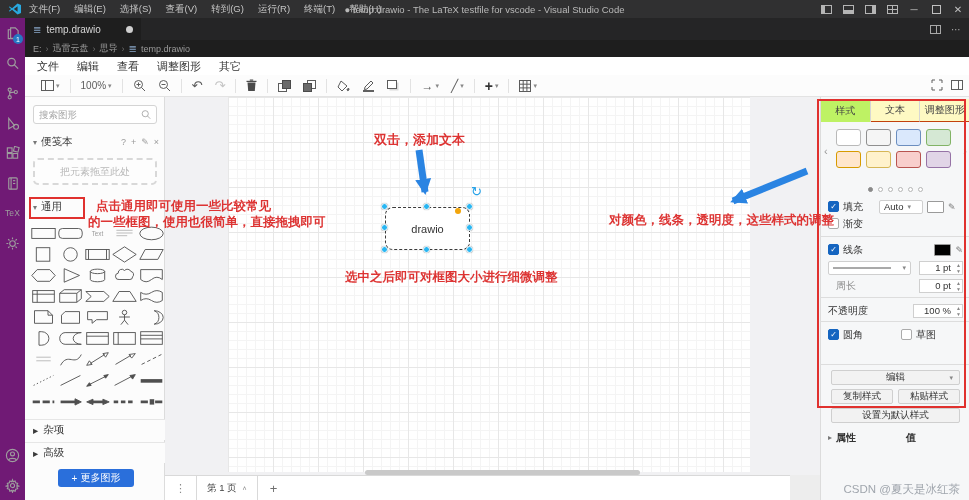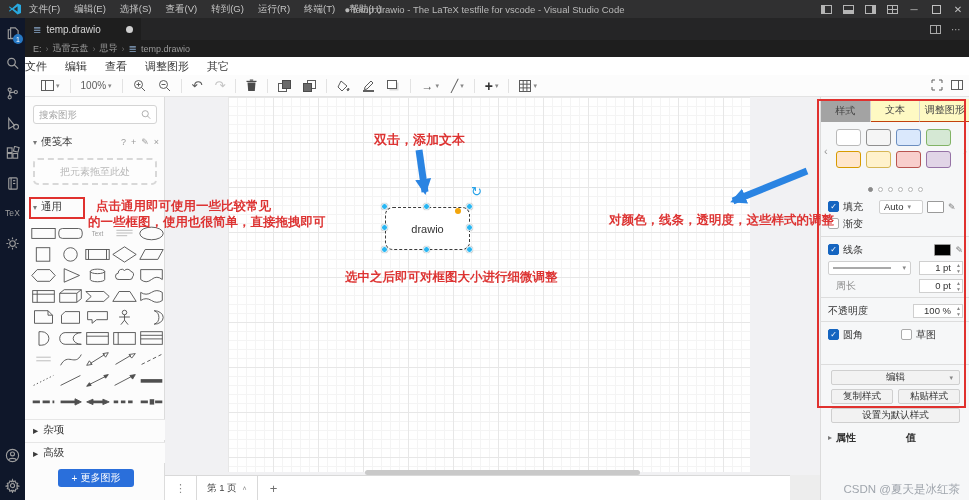--- a/index.html
+++ b/index.html
@@ -16,40 +16,40 @@
   .win-controls { position:absolute; right:0; top:0; height:18px; display:flex; align-items:center; }
   .wc-icon { width:22px; height:18px; display:flex; align-items:center; justify-content:center; color:#c0c0c0; font-size:10px; }
   .layout-glyph { width:11px; height:9px; border:1px solid #b5b5b5; position:relative; }
   .layout-glyph.l::before { content:""; position:absolute; left:0; top:0; bottom:0; width:3px; background:#b5b5b5; }
   .layout-glyph.b::before { content:""; position:absolute; left:0; right:0; bottom:0; height:3px; background:#b5b5b5; }
   .layout-glyph.r::before { content:""; position:absolute; right:0; top:0; bottom:0; width:3px; background:#b5b5b5; }
   .layout-glyph.g::before { content:""; position:absolute; left:4px; top:0; bottom:0; width:1px; background:#b5b5b5; }
   .layout-glyph.g::after  { content:""; position:absolute; left:0; right:0; top:3px; height:1px; background:#b5b5b5; }
 
   
-  .activitybar { position:absolute; left:0; top:18px; width:25px; height:482px; background:#0f172a; display:flex; flex-direction:column; align-items:flex-end; }
+  .activitybar { position:absolute; left:0; top:18px; width:25px; height:482px; background:#701a75; display:flex; flex-direction:column; align-items:flex-end; }
   .act-icon { width:25px; height:30px; display:flex; align-items:center; justify-content:center; position:relative; color:#9b9b9b; }
   .act-icon svg { stroke:#9e9e9e; }
   .act-badge { position:absolute; right:2px; bottom:4px; min-width:10px; height:10px; border-radius:5px; background:#2678c4; color:#fff; font-size:7px; display:flex; align-items:center; justify-content:center; }
   .act-spacer { flex:1; }
   .tex-label { font-size:8.5px; color:#9e9e9e; letter-spacing:.2px; }
 
   
   .tabbar { position:absolute; left:25px; top:18px; width:944px; height:22px; background:#252526; display:flex; }
   .editor-tab { width:116px; height:22px; background:#1e1e1e; color:#d6d6d6; display:flex; align-items:center; gap:5px; padding:0 8px; font-size:10px; }
   .file-glyph { color:#89a7c8; font-size:10px; }
   .dirty-dot { width:7px; height:7px; border-radius:50%; background:#cfcfcf; margin-left:auto; }
   .tab-actions { position:absolute; right:8px; top:0; height:22px; display:flex; align-items:center; gap:10px; color:#a8a8a8; font-size:10px; }
   .split-glyph { width:11px; height:9px; border:1px solid #a8a8a8; position:relative; }
   .split-glyph::before { content:""; position:absolute; left:5px; top:0; bottom:0; width:1px; background:#a8a8a8; }
   .breadcrumb { position:absolute; left:25px; top:40px; width:944px; height:17px; background:#1e1e1e; display:flex; align-items:center; gap:4px; padding-left:8px; font-size:9px; color:#9a9a9a; }
   .bc-sep { color:#6d6d6d; }
 
   
-  .dw-menubar { position:absolute; left:25px; top:57px; width:944px; height:18px; background:#fff; display:flex; align-items:center; gap:18px; padding-left:0; font-size:11px; color:#333; }
+  .dw-menubar { position:absolute; left:25px; top:57px; width:944px; height:18px; background:#fff; display:flex; align-items:center; gap:18px; padding-left:12px; font-size:11px; color:#333; }
   .dw-toolbar { position:absolute; left:25px; top:75px; width:944px; height:22px; background:#fcfcfc; border-bottom:1px solid #e3e3e3; display:flex; align-items:center; padding-left:10px; color:#5c5c5c; }
   .tb-item { display:flex; align-items:center; gap:2px; padding:0 6px; height:20px; font-size:10px; }
   .tb-item svg { stroke:#5c5c5c; }
   .tb-caret { font-size:7px; color:#888; }
   .tb-sep { width:1px; height:14px; background:#e2e2e2; margin:0 4px; }
   .tb-disabled { opacity:.35; }
   .tb-right { position:absolute; right:6px; top:0; height:22px; display:flex; align-items:center; gap:8px; }
 
   
   .sidebar { position:absolute; left:25px; top:97px; width:140px; height:403px; background:#fcfcfc; border-right:1px solid #dcdcdc; }
@@ -88,21 +88,21 @@
   .dw-footer { position:absolute; left:165px; top:475px; width:625px; height:25px; background:#fff; border-top:1px solid #d9d9d9; display:flex; align-items:center; }
   .footer-dots { color:#8a8a8a; font-size:11px; padding:0 10px; }
   .page-tab { height:24px; border-left:1px solid #d9d9d9; border-right:1px solid #d9d9d9; background:#fff; display:flex; align-items:center; gap:6px; padding:0 10px; font-size:9.5px; color:#444; }
   .page-caret { font-size:7px; color:#888; }
   .footer-plus { color:#6e6e6e; font-size:13px; padding:0 12px; }
 
   
   .format-panel { position:absolute; left:820px; top:97px; width:149px; height:403px; background:#f6f7f8; border-left:1px solid #dcdcdc; font-size:10px; color:#333; }
   .fp-tabs { position:absolute; left:0; top:2px; width:149px; height:23px; display:flex; }
   .fp-tab { flex:1; display:flex; align-items:center; justify-content:center; background:#fef9c3; border-bottom:1px solid #c2410c; border-right:1px solid #d6d6d6; color:#444; font-size:10px; }
-  .fp-tab.active { background:#a3a3a3; border-bottom:none; }
+  .fp-tab.active { background:#bef264; border-bottom:none; }
   .carousel { position:absolute; left:0; top:30px; width:149px; height:56px; }
   .car-arrow { position:absolute; top:18px; color:#999; font-size:11px; }
   .swatch-grid { position:absolute; left:15px; top:2px; width:120px; display:grid; grid-template-columns:repeat(4,26px); grid-auto-rows:22px; column-gap:4px; }
   .swatch { width:25px; height:17px; border-radius:3px; border:1px solid #999; }
   .dots { position:absolute; left:0; top:90px; width:149px; display:flex; justify-content:center; gap:5px; }
   .dot { width:5px; height:5px; border-radius:50%; border:1px solid #b5b5b5; background:#fff; }
   .dot.active { background:#8a8a8a; border-color:#8a8a8a; }
   .fp-row { position:absolute; left:7px; width:135px; height:15px; display:flex; align-items:center; gap:4px; }
   .cb { width:11px; height:11px; border:1px solid #ababab; border-radius:2px; background:#fff; display:inline-flex; align-items:center; justify-content:center; flex:0 0 auto; }
   .cb.checked { background:#1565c0; border-color:#1565c0; color:#fff; font-size:8px; }

